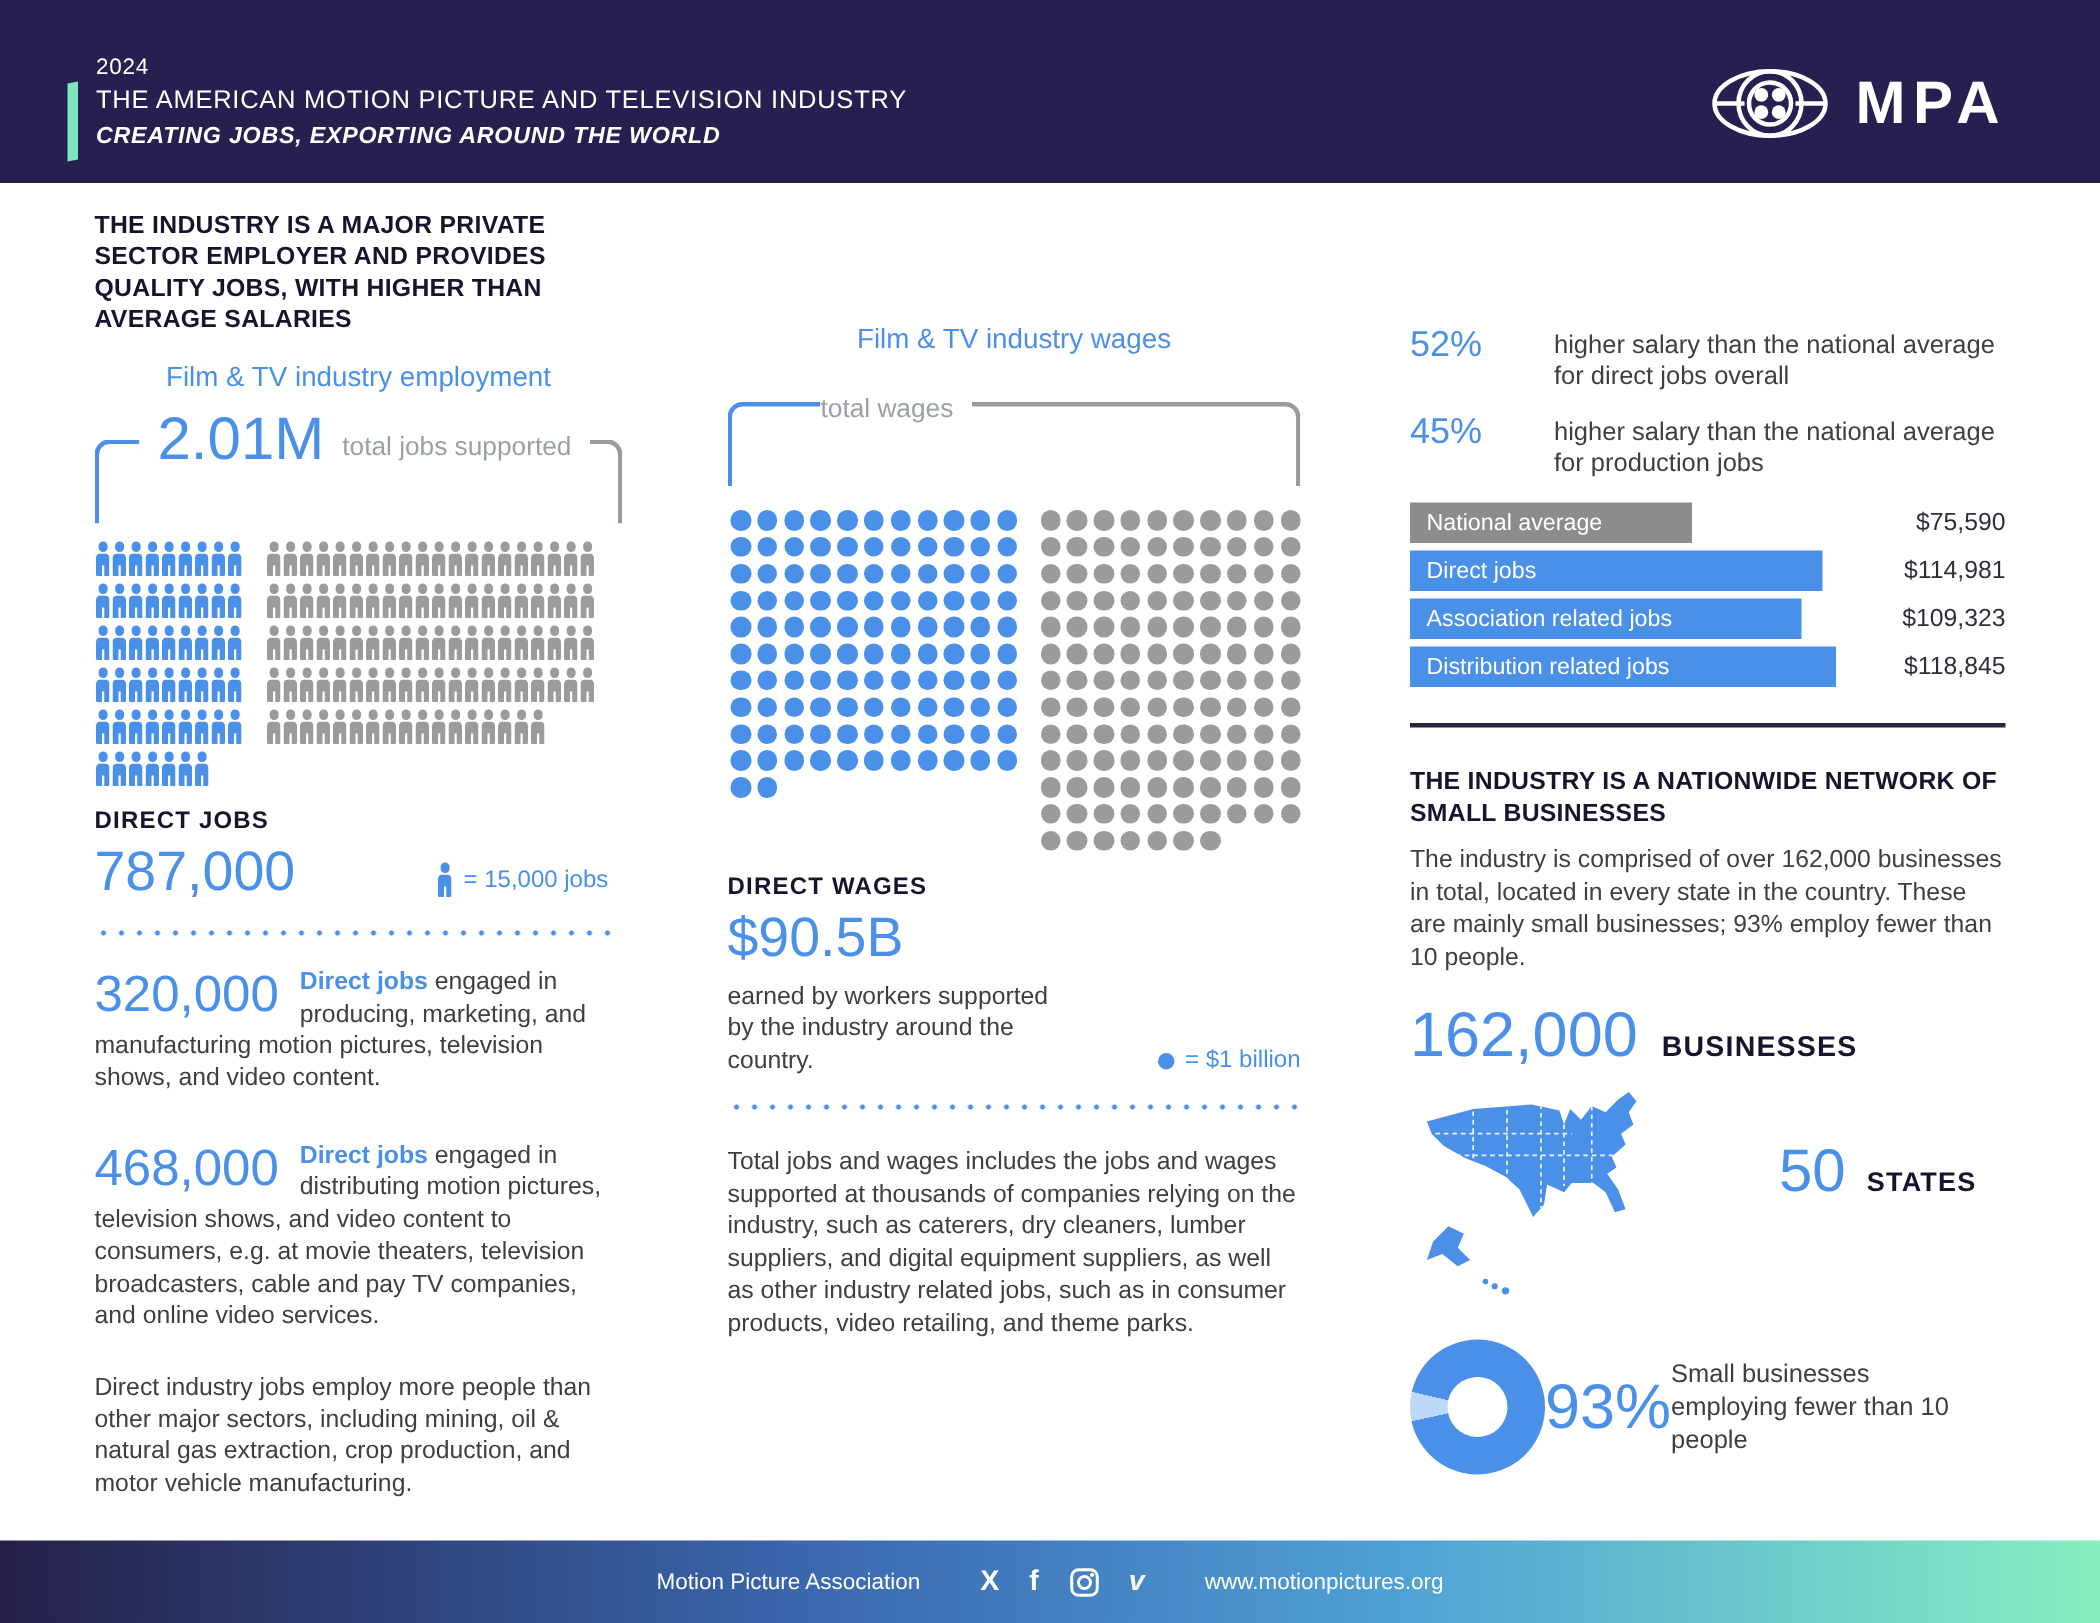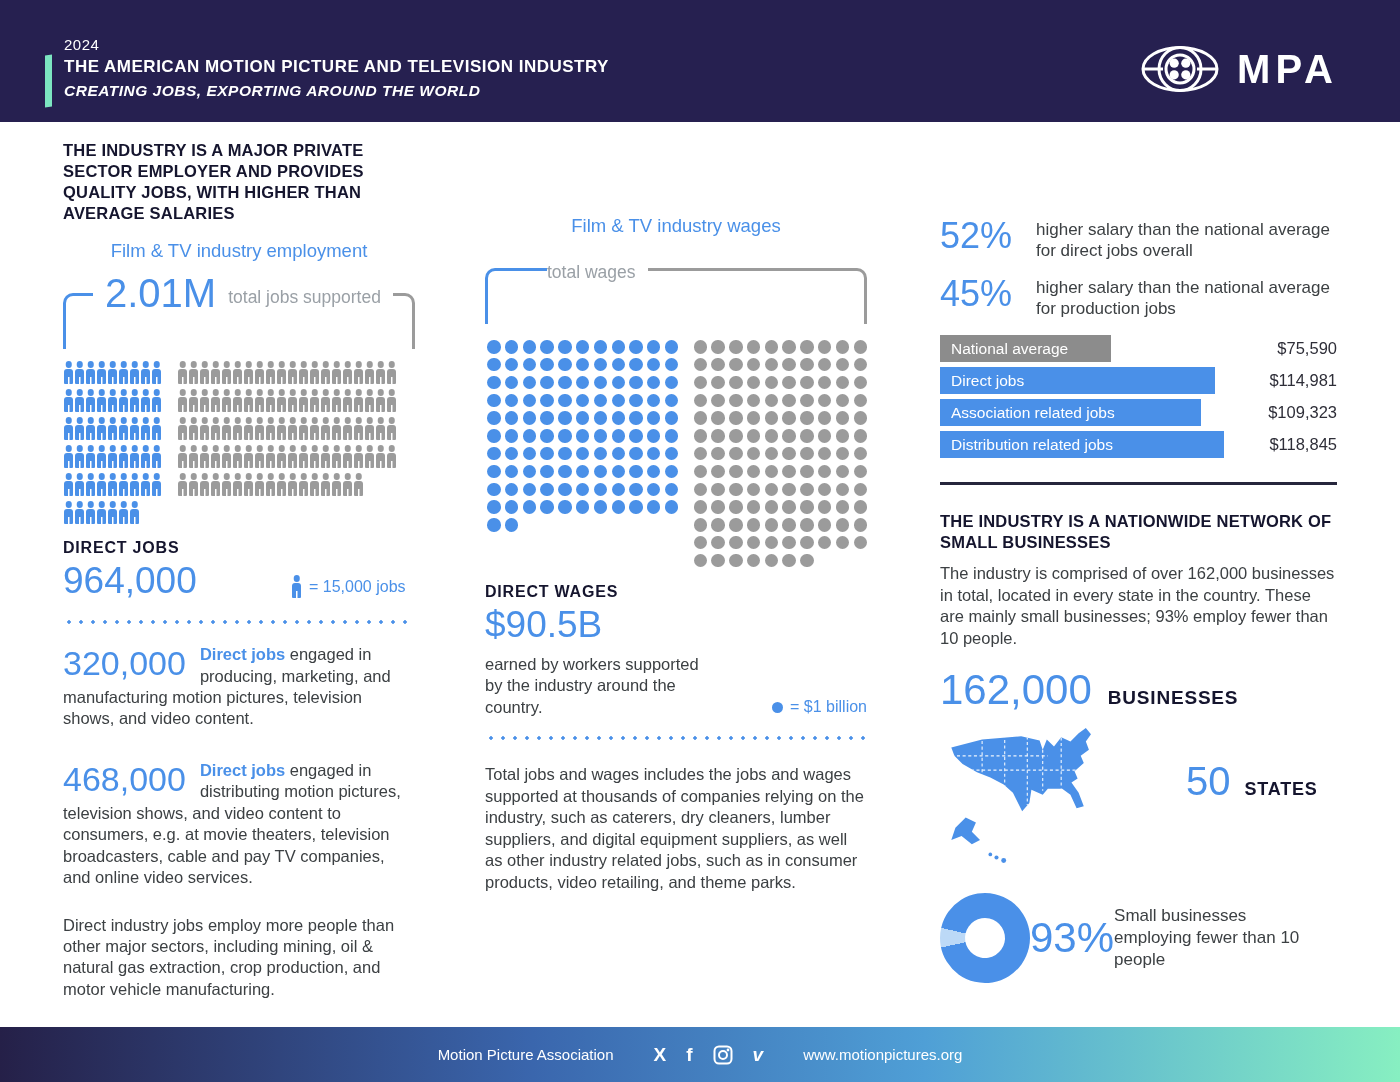--- a/index.html
+++ b/index.html
@@ -2,21 +2,21 @@
 <html><head>
 <meta charset="utf-8">
 <style>
   html,body{margin:0;padding:0;background:#ffffff;font-family:"Liberation Sans",sans-serif;}
   .page{position:relative;width:1400px;height:1082px;background:#fff;overflow:hidden;}
 
   
   .top{position:absolute;left:0;top:0;right:0;height:122px;background:#262050;color:#fff;}
   .accent{position:absolute;left:45px;top:55px;width:7px;height:52px;background:#7ce5c1;transform:skewY(-10deg);}
   .h-year{position:absolute;left:64px;top:36px;font-size:15px;letter-spacing:.5px;}
-  .h-title{position:absolute;left:64px;top:57px;font-size:17px;font-weight:bold;letter-spacing:.5px;}
+  .h-title{position:absolute;left:64px;top:57px;font-size:17px;font-weight:normal;letter-spacing:.5px;}
   .h-sub{position:absolute;left:64px;top:82px;font-size:15.5px;font-weight:bold;font-style:italic;letter-spacing:.5px;}
   .logo{position:absolute;right:62px;top:40px;display:flex;align-items:center;gap:16px;}
   .logo-text{font-size:40px;font-weight:bold;letter-spacing:5px;line-height:1;}
 
   
   .col{position:absolute;}
   .col-left{left:63px;top:140px;width:352px;}
   .col-mid{left:485px;top:215px;width:382px;}
   .col-right{left:940px;top:218px;width:397px;}
 
@@ -57,21 +57,21 @@
 
   .stat{margin-top:20px;font-size:16.5px;color:#3c4043;line-height:1.3;}
   .stat .num{float:left;font-size:34px;color:#4a90e8;line-height:1.05;margin:2px 14px 2px 0;}
   .hl{color:#4a90e8;font-weight:bold;}
 
   
   .dw-text{width:225px;margin-top:8px;}
 
   
   .pct-row{display:flex;margin-bottom:14px;}
-  .pct-val{width:96px;font-size:36px;color:#4a90e8;line-height:1;flex:none;}
+  .pct-val{width:96px;font-size:24px;color:#4a90e8;line-height:1;flex:none;}
   .pct-txt{font-size:17px;color:#3c4043;line-height:1.25;padding-top:1px;}
   .bars{margin-top:16px;}
   .bar-row{display:flex;align-items:center;height:27px;margin-bottom:5px;}
   .bar{height:27px;display:flex;align-items:center;color:#fff;font-size:15.5px;padding-left:11px;box-sizing:border-box;flex:none;}
   .bar-val{margin-left:auto;color:#2e2e38;font-size:16.5px;}
   .divider{height:3px;background:#26263c;margin-top:24px;}
   .sb-head{margin-top:26px;}
   .sb-para{margin-top:10px;}
   .biz-row{display:flex;align-items:baseline;gap:16px;margin-top:20px;}
   .biz-val{font-size:42px;color:#4a90e8;line-height:1;}
@@ -149,21 +149,21 @@
           <div class="srow"><span class="person" style="--c: #9b9b9b;"></span><span class="person" style="--c: #9b9b9b;"></span><span class="person" style="--c: #9b9b9b;"></span><span class="person" style="--c: #9b9b9b;"></span><span class="person" style="--c: #9b9b9b;"></span><span class="person" style="--c: #9b9b9b;"></span><span class="person" style="--c: #9b9b9b;"></span><span class="person" style="--c: #9b9b9b;"></span><span class="person" style="--c: #9b9b9b;"></span><span class="person" style="--c: #9b9b9b;"></span><span class="person" style="--c: #9b9b9b;"></span><span class="person" style="--c: #9b9b9b;"></span><span class="person" style="--c: #9b9b9b;"></span><span class="person" style="--c: #9b9b9b;"></span><span class="person" style="--c: #9b9b9b;"></span><span class="person" style="--c: #9b9b9b;"></span><span class="person" style="--c: #9b9b9b;"></span><span class="person" style="--c: #9b9b9b;"></span><span class="person" style="--c: #9b9b9b;"></span><span class="person" style="--c: #9b9b9b;"></span></div>
           <div class="srow"><span class="person" style="--c: #9b9b9b;"></span><span class="person" style="--c: #9b9b9b;"></span><span class="person" style="--c: #9b9b9b;"></span><span class="person" style="--c: #9b9b9b;"></span><span class="person" style="--c: #9b9b9b;"></span><span class="person" style="--c: #9b9b9b;"></span><span class="person" style="--c: #9b9b9b;"></span><span class="person" style="--c: #9b9b9b;"></span><span class="person" style="--c: #9b9b9b;"></span><span class="person" style="--c: #9b9b9b;"></span><span class="person" style="--c: #9b9b9b;"></span><span class="person" style="--c: #9b9b9b;"></span><span class="person" style="--c: #9b9b9b;"></span><span class="person" style="--c: #9b9b9b;"></span><span class="person" style="--c: #9b9b9b;"></span><span class="person" style="--c: #9b9b9b;"></span><span class="person" style="--c: #9b9b9b;"></span><span class="person" style="--c: #9b9b9b;"></span><span class="person" style="--c: #9b9b9b;"></span><span class="person" style="--c: #9b9b9b;"></span></div>
           <div class="srow"><span class="person" style="--c: #9b9b9b;"></span><span class="person" style="--c: #9b9b9b;"></span><span class="person" style="--c: #9b9b9b;"></span><span class="person" style="--c: #9b9b9b;"></span><span class="person" style="--c: #9b9b9b;"></span><span class="person" style="--c: #9b9b9b;"></span><span class="person" style="--c: #9b9b9b;"></span><span class="person" style="--c: #9b9b9b;"></span><span class="person" style="--c: #9b9b9b;"></span><span class="person" style="--c: #9b9b9b;"></span><span class="person" style="--c: #9b9b9b;"></span><span class="person" style="--c: #9b9b9b;"></span><span class="person" style="--c: #9b9b9b;"></span><span class="person" style="--c: #9b9b9b;"></span><span class="person" style="--c: #9b9b9b;"></span><span class="person" style="--c: #9b9b9b;"></span><span class="person" style="--c: #9b9b9b;"></span><span class="person" style="--c: #9b9b9b;"></span><span class="person" style="--c: #9b9b9b;"></span><span class="person" style="--c: #9b9b9b;"></span></div>
           <div class="srow"><span class="person" style="--c: #9b9b9b;"></span><span class="person" style="--c: #9b9b9b;"></span><span class="person" style="--c: #9b9b9b;"></span><span class="person" style="--c: #9b9b9b;"></span><span class="person" style="--c: #9b9b9b;"></span><span class="person" style="--c: #9b9b9b;"></span><span class="person" style="--c: #9b9b9b;"></span><span class="person" style="--c: #9b9b9b;"></span><span class="person" style="--c: #9b9b9b;"></span><span class="person" style="--c: #9b9b9b;"></span><span class="person" style="--c: #9b9b9b;"></span><span class="person" style="--c: #9b9b9b;"></span><span class="person" style="--c: #9b9b9b;"></span><span class="person" style="--c: #9b9b9b;"></span><span class="person" style="--c: #9b9b9b;"></span><span class="person" style="--c: #9b9b9b;"></span><span class="person" style="--c: #9b9b9b;"></span><span class="person" style="--c: #9b9b9b;"></span><span class="person" style="--c: #9b9b9b;"></span><span class="person" style="--c: #9b9b9b;"></span></div>
           <div class="srow"><span class="person" style="--c: #9b9b9b;"></span><span class="person" style="--c: #9b9b9b;"></span><span class="person" style="--c: #9b9b9b;"></span><span class="person" style="--c: #9b9b9b;"></span><span class="person" style="--c: #9b9b9b;"></span><span class="person" style="--c: #9b9b9b;"></span><span class="person" style="--c: #9b9b9b;"></span><span class="person" style="--c: #9b9b9b;"></span><span class="person" style="--c: #9b9b9b;"></span><span class="person" style="--c: #9b9b9b;"></span><span class="person" style="--c: #9b9b9b;"></span><span class="person" style="--c: #9b9b9b;"></span><span class="person" style="--c: #9b9b9b;"></span><span class="person" style="--c: #9b9b9b;"></span><span class="person" style="--c: #9b9b9b;"></span><span class="person" style="--c: #9b9b9b;"></span><span class="person" style="--c: #9b9b9b;"></span></div>
         </div>
       </div>
 
     <div class="direct-block">
       <div class="direct-h">DIRECT JOBS</div>
-      <div class="direct-v">964,000</div>
+      <div class="direct-v">787,000</div>
       <div class="legend legend-emp">
         <span class="person" style="--c:#4a90e8"></span>
         <span>= 15,000 jobs</span>
       </div>
     </div>
 
     <div class="dotted"></div>
 
     <div class="stat">
       <span class="num">320,000</span><span class="hl">Direct jobs</span><span> engaged in producing, marketing, and manufacturing motion pictures, television shows, and video content.</span>
@@ -237,21 +237,21 @@
       <div class="pct-val">52%</div>
       <div class="pct-txt">higher salary than the national average for direct jobs overall</div>
     </div>
     <div class="pct-row">
       <div class="pct-val">45%</div>
       <div class="pct-txt">higher salary than the national average for production jobs</div>
     </div>
 
     <div class="bars">
         <div class="bar-row">
-          <div class="bar" style="width: 171px; background: rgb(140, 140, 140);">
+          <div class="bar" style="width: 188px; background: rgb(140, 140, 140);">
             <span>National average</span>
           </div>
           <span class="bar-val">$75,590</span>
         </div>
         <div class="bar-row">
           <div class="bar" style="width: 274.766px; background: rgb(74, 144, 232);">
             <span>Direct jobs</span>
           </div>
           <span class="bar-val">$114,981</span>
         </div>

